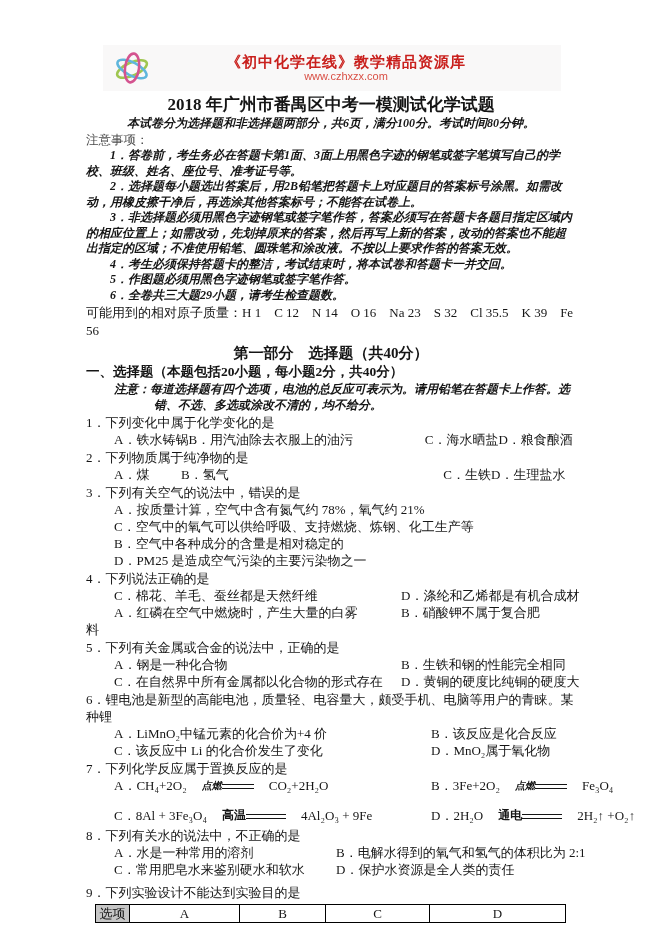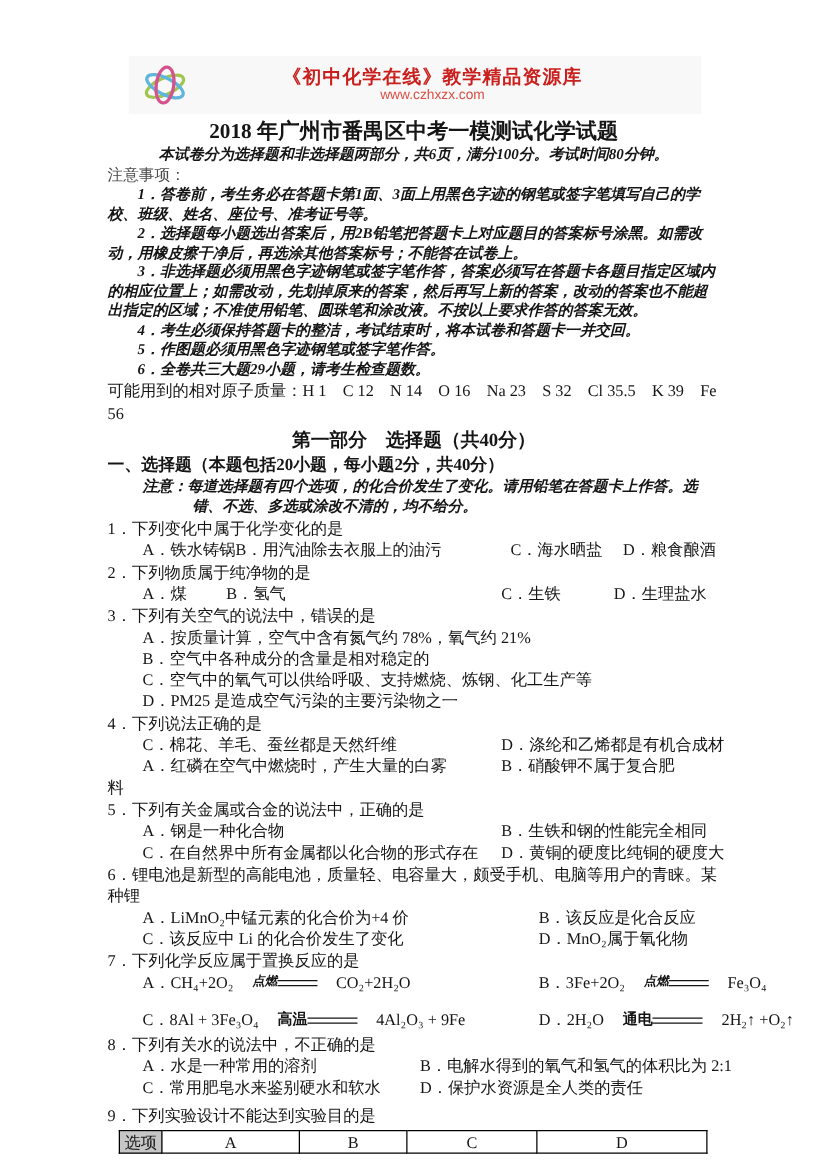--- a/index.html
+++ b/index.html
@@ -37,21 +37,21 @@
   .notice-l1{font-size:12px;line-height:16px;padding-left:28px;}
   .notice-l2{font-size:12px;line-height:16px;padding-left:68px;}
   
   .q{font-size:13px;line-height:17px;}
   .stem{margin-top:1px;}
   .hang{padding-left:28px;}
   .opt-row{display:flex;padding-left:28px;}
   .opt-row span{white-space:nowrap;}
   .w67{flex:0 0 67px;}
   .w220{flex:0 0 220px;}
-  .w90{flex:0 0 90px;}
+  .w90{flex:0 0 90px;text-align:right;}
   .w287{flex:0 0 287px;}
   .w317{flex:0 0 317px;}
   .w222{flex:0 0 222px;}
   .wrap-left{padding-left:0;}
   
   .eqspan{display:flex;align-items:center;gap:11px;}
   .rxn{display:inline-flex;flex-direction:row;align-items:center;margin:0 4px;}
   .rxn .cond{font-size:10px;line-height:10px;font-weight:bold;font-style:italic;white-space:nowrap;}
   .rxn .dline{width:32px;height:3px;border-top:1.4px solid #141414;border-bottom:1.4px solid #141414;margin-top:1px;}
   .rxn.big .cond{font-size:12px;line-height:13px;font-style:normal;}
@@ -97,21 +97,21 @@
     <p class="note kai">3．非选择题必须用黑色字迹钢笔或签字笔作答，答案必须写在答题卡各题目指定区域内的相应位置上；如需改动，先划掉原来的答案，然后再写上新的答案，改动的答案也不能超出指定的区域；不准使用铅笔、圆珠笔和涂改液。不按以上要求作答的答案无效。</p>
     <p class="note kai">4．考生必须保持答题卡的整洁，考试结束时，将本试卷和答题卡一并交回。</p>
     <p class="note kai">5．作图题必须用黑色字迹钢笔或签字笔作答。</p>
     <p class="note kai">6．全卷共三大题29小题，请考生检查题数。</p>
 
     <div class="atomic">可能用到的相对原子质量：H 1　C 12　N 14　O 16　Na 23　S 32　Cl 35.5　K 39　Fe</div>
     <div class="atomic">56</div>
 
     <div class="part-heading">第一部分　选择题（共40分）</div>
     <div class="section-heading">一、选择题（本题包括20小题，每小题2分，共40分）</div>
-    <div class="notice-l1 kai">注意：每道选择题有四个选项，的化合价发生了变化。请用铅笔在答题卡上作答。选</div>
+    <div class="notice-l1 kai">注意：每道选择题有四个选项，电池的总反应可表示为。请用铅笔在答题卡上作答。选</div>
     <div class="notice-l2 kai">错、不选、多选或涂改不清的，均不给分。</div>
 
     <div class="q">
       <div class="stem">1．下列变化中属于化学变化的是</div>
       <div class="opt-row">
         <span class="w67">A．铁水铸锅</span>
         <span class="w220">B．用汽油除去衣服上的油污</span>
         <span class="w90">C．海水晒盐</span>
         <span>D．粮食酿酒</span>
       </div>
@@ -126,24 +126,24 @@
         <span>D．生理盐水</span>
       </div>
     </div>
 
     <div class="q">
       <div class="stem">3．下列有关空气的说法中，错误的是</div>
       <div class="opt-row">
           <span>A．按质量计算，空气中含有氮气约 78%，氧气约 21%</span>
         </div>
       <div class="opt-row">
+          <span>C．空气中的氧气可以供给呼吸、支持燃烧、炼钢、化工生产等</span>
+        </div>
+      <div class="opt-row">
           <span>B．空气中各种成分的含量是相对稳定的</span>
-        </div>
-      <div class="opt-row">
-          <span>C．空气中的氧气可以供给呼吸、支持燃烧、炼钢、化工生产等</span>
         </div>
       <div class="opt-row">
           <span>D．PM25 是造成空气污染的主要污染物之一</span>
         </div>
     </div>
 
     <div class="q">
       <div class="stem">4．下列说法正确的是</div>
       <div class="opt-row">
         <span class="w287">C．棉花、羊毛、蚕丝都是天然纤维</span>

